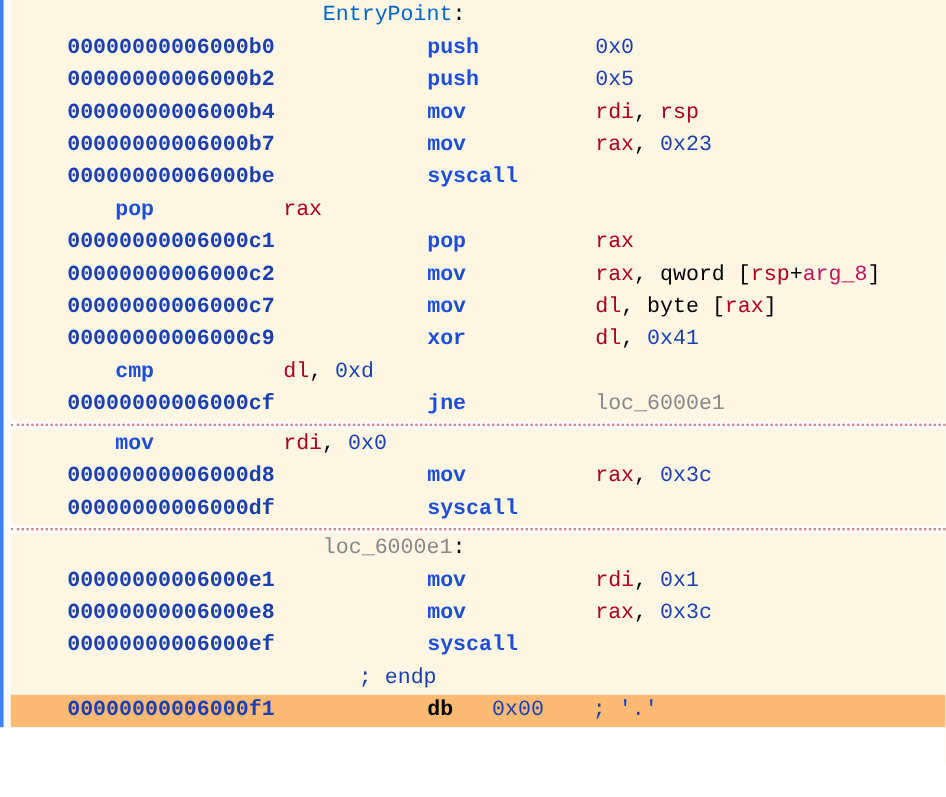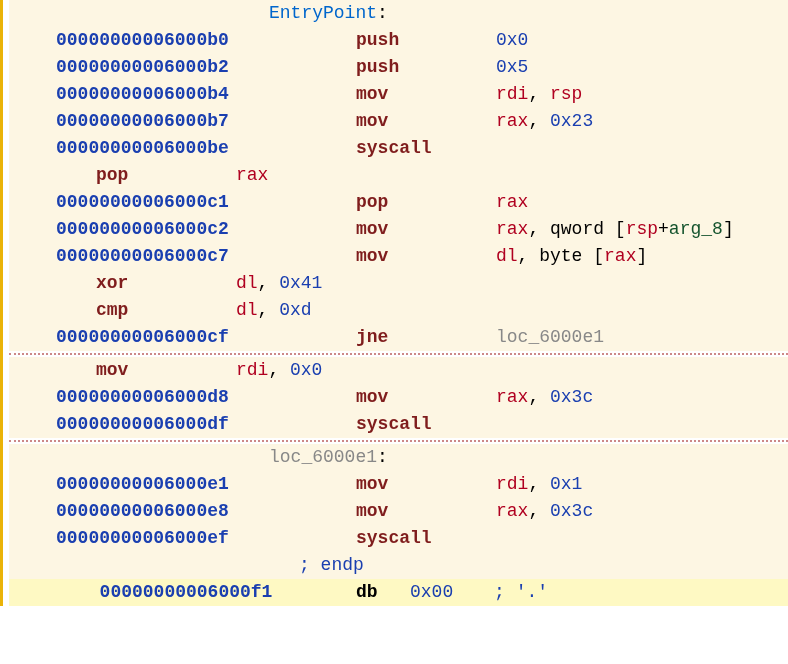--- a/index.html
+++ b/index.html
@@ -6,63 +6,62 @@
   body {
     font-family: "Menlo", "Consolas", "Courier New", monospace;
     font-size: 18px;
     line-height: 1.5;
     background: #ffffff;
     width: 788px;
     height: 664px;
     overflow: hidden;
   }
   .disasm {
-    border-left: 3px solid #eab308;
+    border-left: 3px solid #3b82f6;
     padding-left: 6px;
   }
   .block {
     background: #fdf6e3;
   }
   .block-white {
-    background: #fef9c3;
-    text-align: center;
+    background: #fdba74;
   }
   .row {
     white-space: pre;
     display: flex;
     padding-left: 47px;
   }
   .addr {
     color: #1a3fb0;
     font-weight: bold;
     display: inline-block;
     width: 260px;
   }
   .indent {
     display: inline-block;
     width: 40px;
   }
   .mnemonic {
     font-weight: bold;
-    color: #7f1d1d;
+    color: #1d4ed8;
     display: inline-block;
     min-width: 140px;
   }
   .label {
     color: #0066cc;
     display: inline-block;
   }
   .label-gray {
     color: #888;
     display: inline-block;
   }
   .ops { display: inline; text-align: right; }
   .reg { color: #b00020; }
   .num { color: #1a3fb0; }
-  .stackvar { color: #14532d; }
+  .stackvar { color: #be185d; }
   .punct { color: #000; }
   .comment { color: #1a3fb0; margin-left: 30px; }
   .separator {
     border-top: 2px dotted #c88;
     height: 0;
     margin: 2px 0;
   }
   .labelrow {
     padding-left: 260px;
   }
@@ -84,21 +83,21 @@
     <div id="rows-block1">
         <div class="row"><span class="addr">00000000006000b0</span><span class="indent"></span><span class="mnemonic">push</span><span class="ops"><span class="num">0x0</span></span></div>
         <div class="row"><span class="addr">00000000006000b2</span><span class="indent"></span><span class="mnemonic">push</span><span class="ops"><span class="num">0x5</span></span></div>
         <div class="row"><span class="addr">00000000006000b4</span><span class="indent"></span><span class="mnemonic">mov</span><span class="ops"><span class="reg">rdi</span><span class="punct">, </span><span class="reg">rsp</span></span></div>
         <div class="row"><span class="addr">00000000006000b7</span><span class="indent"></span><span class="mnemonic">mov</span><span class="ops"><span class="reg">rax</span><span class="punct">, </span><span class="num">0x23</span></span></div>
         <div class="row"><span class="addr">00000000006000be</span><span class="indent"></span><span class="mnemonic">syscall</span><span class="ops"></span></div>
         <div class="row"><span class="indent"></span><span class="mnemonic">pop</span><span class="ops"><span class="reg">rax</span></span></div>
         <div class="row"><span class="addr">00000000006000c1</span><span class="indent"></span><span class="mnemonic">pop</span><span class="ops"><span class="reg">rax</span></span></div>
         <div class="row"><span class="addr">00000000006000c2</span><span class="indent"></span><span class="mnemonic">mov</span><span class="ops"><span class="reg">rax</span><span class="punct">, </span><span class="punct">qword</span><span class="punct"> [</span><span class="reg">rsp</span><span class="punct">+</span><span class="stackvar">arg_8</span><span class="punct">]</span></span></div>
         <div class="row"><span class="addr">00000000006000c7</span><span class="indent"></span><span class="mnemonic">mov</span><span class="ops"><span class="reg">dl</span><span class="punct">, </span><span class="punct">byte</span><span class="punct"> [</span><span class="reg">rax</span><span class="punct">]</span></span></div>
-        <div class="row"><span class="indent"></span><span class="mnemonic">xor</span><span class="ops"><span class="reg">dl</span><span class="punct">, </span><span class="num">0x41</span></span></div>
+        <div class="row"><span class="addr">00000000006000c9</span><span class="indent"></span><span class="mnemonic">xor</span><span class="ops"><span class="reg">dl</span><span class="punct">, </span><span class="num">0x41</span></span></div>
         <div class="row"><span class="indent"></span><span class="mnemonic">cmp</span><span class="ops"><span class="reg">dl</span><span class="punct">, </span><span class="num">0xd</span></span></div>
         <div class="row"><span class="addr">00000000006000cf</span><span class="indent"></span><span class="mnemonic">jne</span><span class="ops"><span class="label-gray">loc_6000e1</span></span></div>
       </div>
   </div>
 
   <div class="separator"></div>
 
   <div class="block">
     <div id="rows-block2">
         <div class="row"><span class="indent"></span><span class="mnemonic">mov</span><span class="ops"><span class="reg">rdi</span><span class="punct">, </span><span class="num">0x0</span></span></div>

